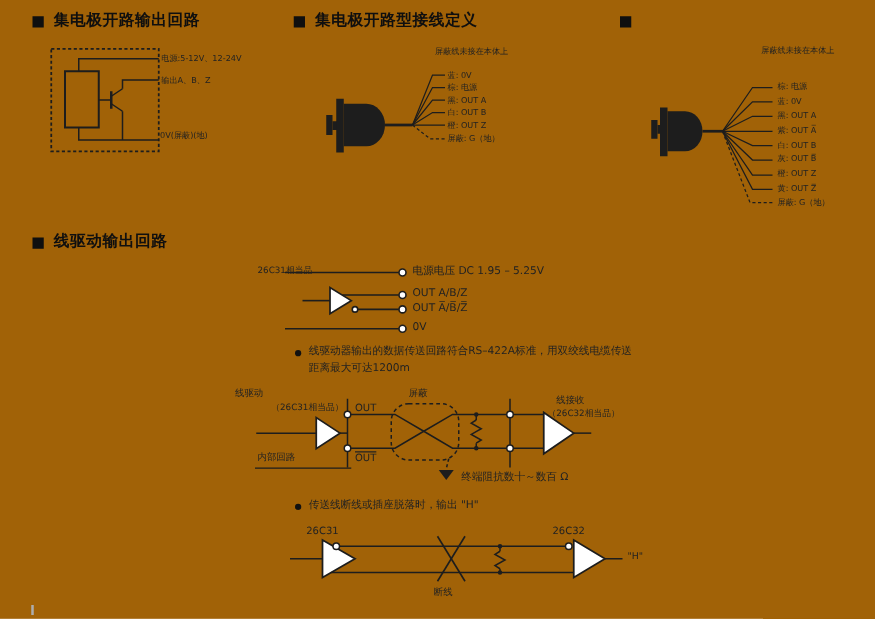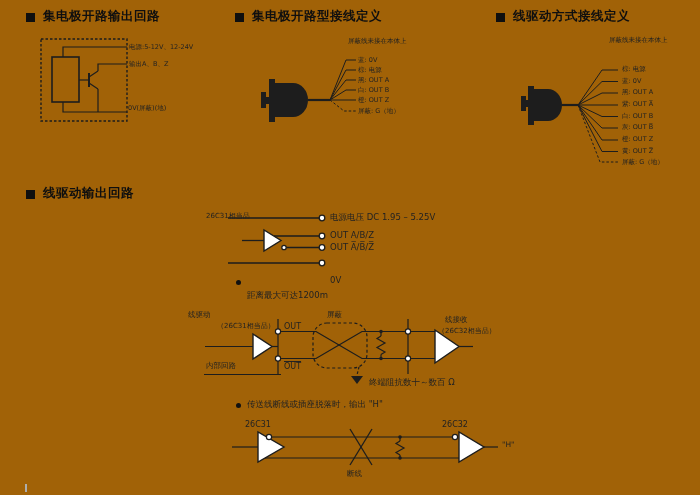--- a/index.html
+++ b/index.html
@@ -134,21 +134,20 @@
     </g>
   </svg>
 
   <div class="sq" style="left:26px;top:13px;"></div>
   <div class="lbl t1" style="left:43px;top:9px;">集电极开路输出回路</div>
 
   <div class="sq" style="left:235px;top:13px;"></div>
   <div class="lbl t1" style="left:252px;top:9px;">集电极开路型接线定义</div>
 
   <div class="sq" style="left:496px;top:13px;"></div>
-  <div class="lbl t1" style="left:513px;top:9px;">线驱动方式接线定义</div>
 
   <div class="sq" style="left:26px;top:190px;"></div>
   <div class="lbl t1" style="left:43px;top:186px;">线驱动输出回路</div>
 
   <div class="lbl sm" style="left:129px;top:43.5px;">电源:5-12V、12-24V</div>
   <div class="lbl sm" style="left:129px;top:60.5px;">输出A、B、Z</div>
   <div class="lbl sm" style="left:128px;top:105px;">0V(屏蔽)(地)</div>
 
   <div class="lbl sm" style="left:348px;top:38px;">屏蔽线未接在本体上</div>
   <div class="lbl sm" style="left:358px;top:56.5px;">蓝: 0V</div>
@@ -166,23 +165,24 @@
   <div class="lbl sm" style="left:622px;top:112.5px;">白: OUT B</div>
   <div class="lbl sm" style="left:622px;top:124px;">灰: OUT B̅</div>
   <div class="lbl sm" style="left:622px;top:136px;">橙: OUT Z</div>
   <div class="lbl sm" style="left:622px;top:147.5px;">黄: OUT Z̅</div>
   <div class="lbl sm" style="left:622px;top:158.5px;">屏蔽: G（地）</div>
 
   <div class="lbl s7" style="left:206px;top:212px;">26C31相当品</div>
   <div class="lbl md" style="left:330px;top:213px;">电源电压 DC 1.95 – 5.25V</div>
   <div class="lbl md" style="left:330px;top:231px;">OUT A/B/Z</div>
   <div class="lbl md" style="left:330px;top:243px;">OUT A̅/B̅/Z̅</div>
-  <div class="lbl md" style="left:330px;top:276px;">0V</div>
+  <div class="lbl md" style="left:330px;top:258px;">0V</div>
 
   <div class="dot" style="left:236px;top:280px;"></div>
+  <div class="lbl md" style="left:247px;top:277px;">线驱动器输出的数据传送回路符合RS–422A标准，用双绞线电缆传送</div>
   <div class="lbl md" style="left:247px;top:290.5px;">距离最大可达1200m</div>
 
   <div class="lbl s75" style="left:188px;top:310.5px;">线驱动</div>
   <div class="lbl s7" style="left:183px;top:322px;margin-left:34px;">（26C31相当品）</div>
   <div class="lbl s75" style="left:327px;top:310.5px;">屏蔽</div>
   <div class="lbl s75" style="left:445px;top:315.5px;">线接收</div>
   <div class="lbl s7" style="left:438px;top:327px;">（26C32相当品）</div>
   <div class="lbl s8" style="left:284px;top:321.5px;">OUT</div>
   <div class="lbl s8 ovl" style="left:284px;top:362px;">OUT</div>
   <div class="lbl s75" style="left:206px;top:362px;">内部回路</div>

